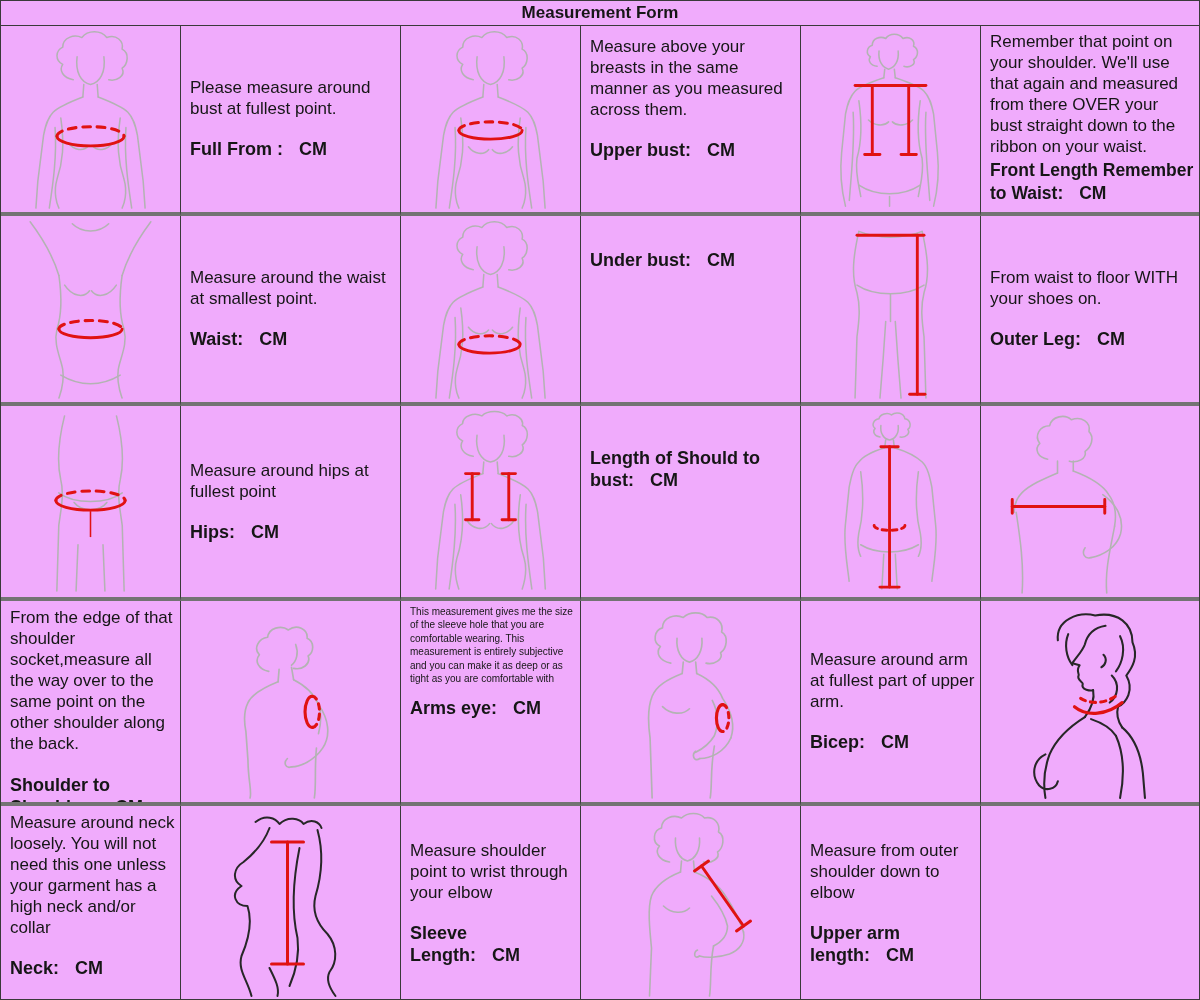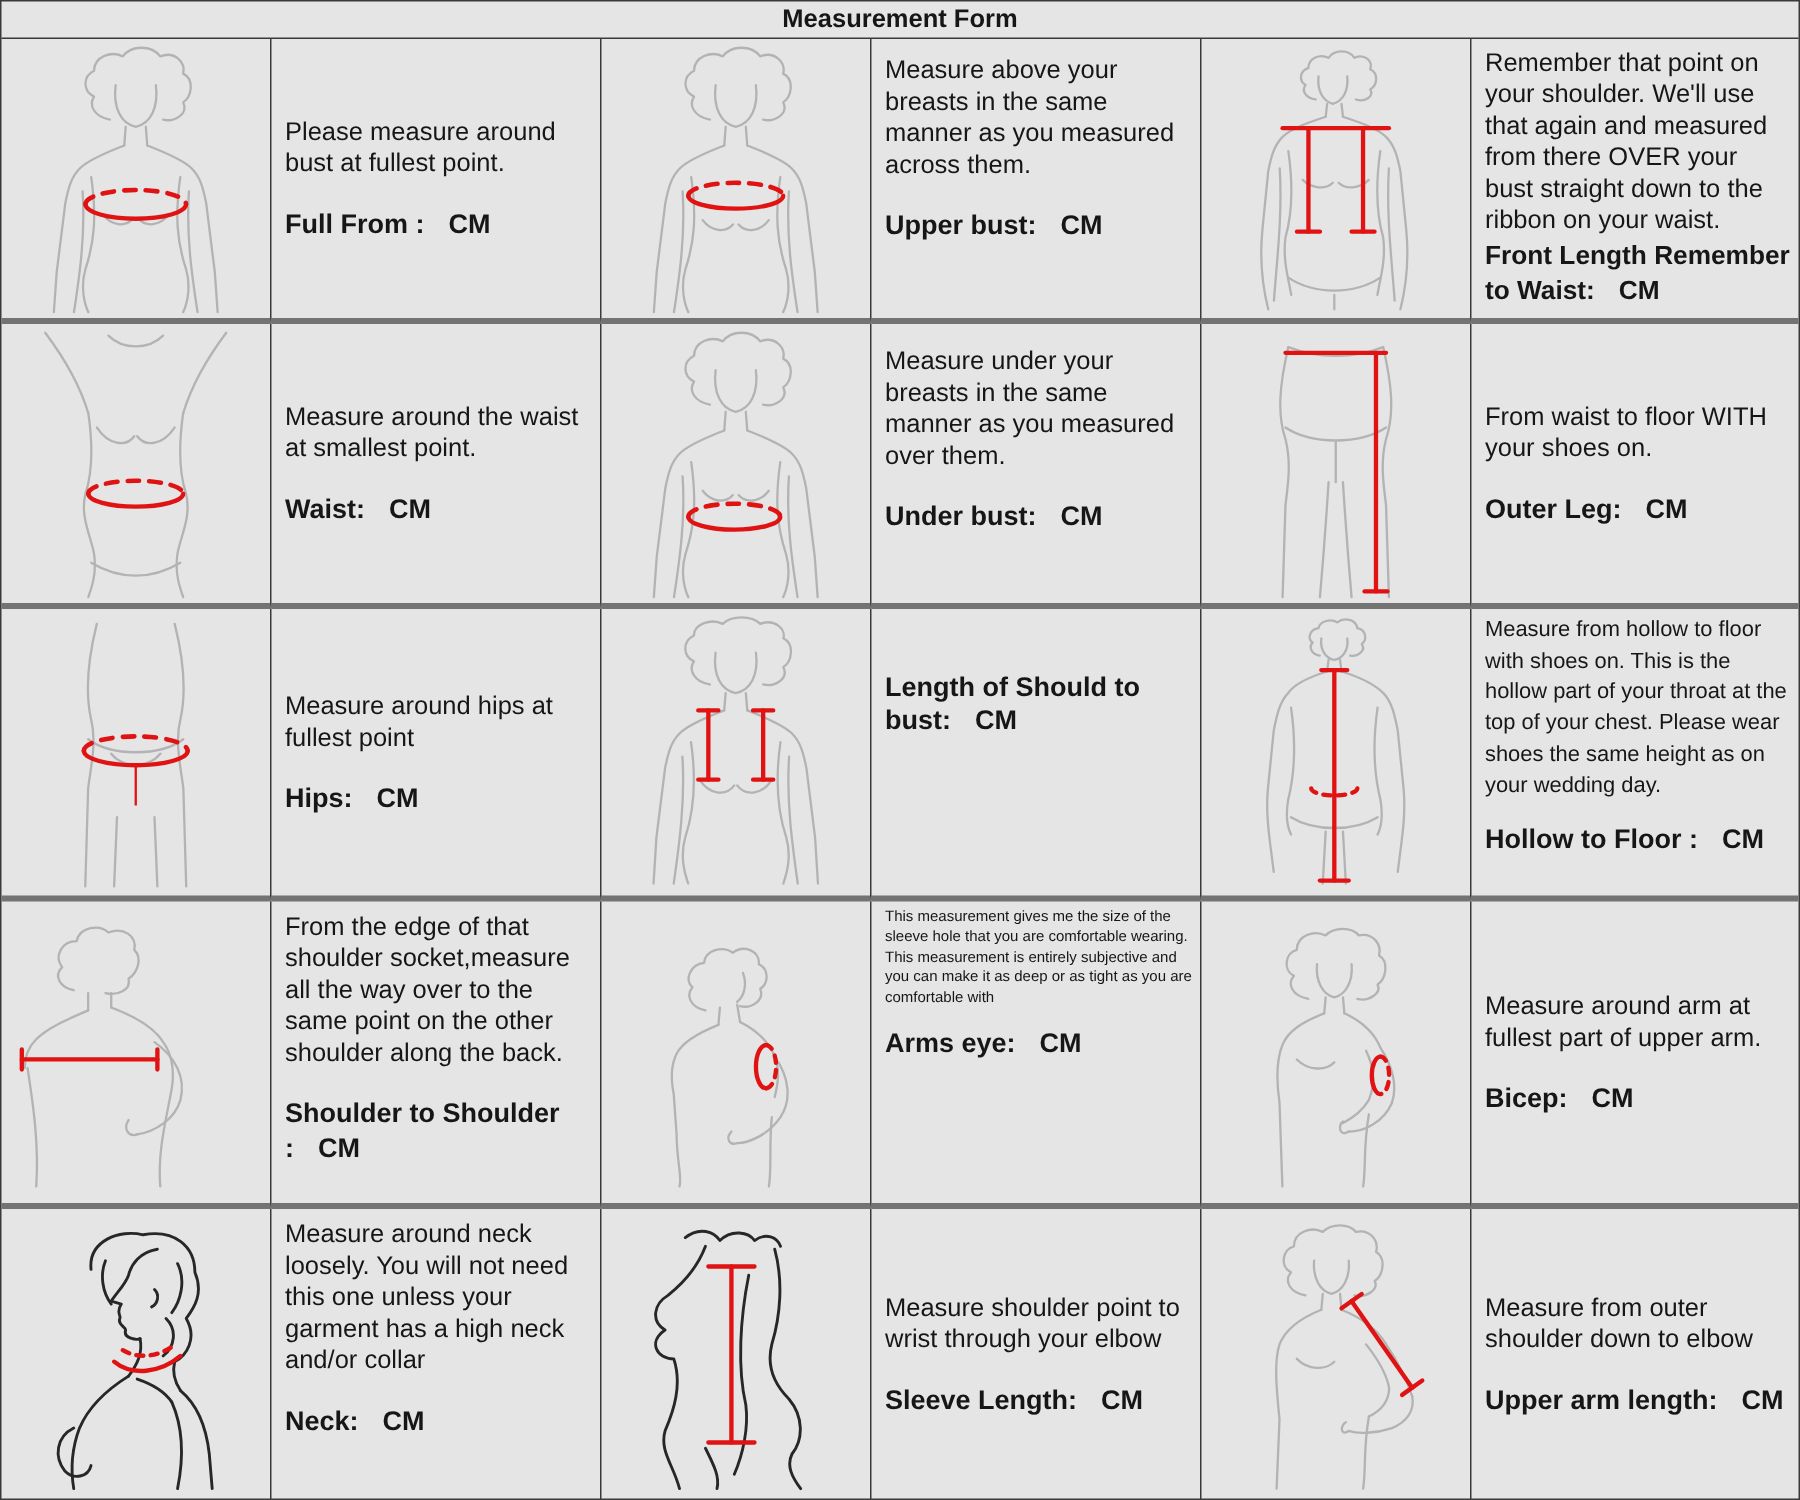--- a/index.html
+++ b/index.html
@@ -1,17 +1,17 @@
 <!DOCTYPE html>
 <html><head>
 <meta charset="utf-8">
 <style>
   html,body{margin:0;padding:0;background:#fff;}
   #form{width:1200px;height:1000px;box-sizing:border-box;border:1px solid #3a3a3a;
-        font-family:"Liberation Sans","DejaVu Sans",sans-serif;color:#161616;background:#e5e5e5;}
+        font-family:"Liberation Sans","DejaVu Sans",sans-serif;color:#161616;background:#f0abfc;}
   #title{height:25px;box-sizing:border-box;border-bottom:1px solid #3a3a3a;
          display:flex;align-items:center;justify-content:center;
          font-weight:bold;font-size:17px;}
   #grid{display:grid;grid-template-columns:180px 220px 180px 220px 180px 1fr;
         grid-template-rows:190px 190px 195px 205px 1fr;height:974px;}
   .cell{box-sizing:border-box;border-right:1px solid #3a3a3a;border-bottom:4px solid #737373;
         overflow:hidden;display:flex;}
   .cell:nth-child(6n){border-right:none;}
   .cell:nth-child(n+25){border-bottom:none;}
   .fig{align-items:stretch;justify-content:center;padding:2px;}
@@ -134,21 +134,20 @@
         <path class="sk" d="M54,104 C56,134 52,162 48,188"></path>
         <path class="sk" d="M128,104 C126,134 130,162 134,188"></path>
         <path class="sk" d="M60,94 C64,122 62,140 56,158 C52,172 56,184 58,188"></path>
         <path class="sk" d="M122,94 C118,122 120,140 126,158 C130,172 126,184 124,188"></path>
         <path class="sk" d="M68,114 C74,122 84,123 89,117 M93,117 C98,123 108,122 114,114"></path>
         <path class="rd" d="M58,132 A32,9 0 0 0 122,132"></path>
         <path class="rdd" d="M58,132 A32,9 0 0 1 122,132"></path>
       </svg>
     </div>
     <div class="cell txt v-top" style="padding-top:14px">
-      <div class="desc">Measure under your breasts in the same manner as you measured over them.</div>
       <div class="lbl"><span>Under bust:</span><span class="unit">CM</span></div>
     </div>
 
     <div class="cell fig">
       <svg viewBox="0 0 182 190">
         <path class="sk" d="M58,14 C78,22 104,22 124,14"></path>
         <path class="sk" d="M58,14 C52,40 50,60 56,78 C60,94 58,108 56,124 L54,188"></path>
         <path class="sk" d="M124,14 C130,40 132,60 126,78 C122,94 124,108 126,124 L128,188"></path>
         <path class="sk" d="M56,70 C74,82 108,82 126,70"></path>
         <path class="sk" d="M91,80 L91,108"></path>
@@ -211,24 +210,20 @@
         <path class="sk" d="M60,64 C64,92 62,112 58,128 C56,140 58,148 60,152"></path>
         <path class="sk" d="M120,64 C116,92 118,112 122,128 C124,140 122,148 120,152"></path>
         <path class="sk" d="M60,140 C76,150 104,150 120,140"></path>
         <path class="sk" d="M84,150 L82,186 M96,150 L98,186"></path>
         <path class="rd" d="M81,38 L99,38"></path>
         <path class="rd" d="M90,38 L90,184" stroke-width="3.4"></path>
         <path class="rdd2" d="M74,120 A16,5 0 0 0 106,120"></path>
         <path class="rd" d="M80,184 L100,184"></path>
       </svg>
     </div>
-    <div class="cell txt v-top small" style="padding-top:4px">
-      <div class="desc">Measure from hollow to floor with shoes on. This is the hollow part of your throat at the top of your chest. Please wear shoes the same height as on your wedding day.</div>
-      <div class="lbl"><span>Hollow to Floor :</span><span class="unit">CM</span></div>
-    </div>
 
     <div class="cell fig">
       <svg viewBox="0 0 182 190">
         <path class="sk" d="M48,52 C38,50 34,42 40,36 C34,28 40,18 50,18 C52,8 66,6 72,12 C82,8 92,14 90,24 C96,30 92,40 86,44 C88,52 78,56 70,54"></path>
         <path class="sk" d="M58,54 L58,66 M74,54 L74,64"></path>
         <path class="sk" d="M58,66 C44,72 30,78 22,86 C16,92 14,98 14,106"></path>
         <path class="sk" d="M74,64 C90,70 104,78 110,88 C116,96 118,108 116,120"></path>
         <path class="sk" d="M16,106 C20,132 24,160 22,188"></path>
         <path class="sk" d="M116,120 C112,142 106,164 108,188"></path>
         <path class="sk" d="M104,88 C118,98 126,112 122,128 C118,142 104,150 92,152"></path>

